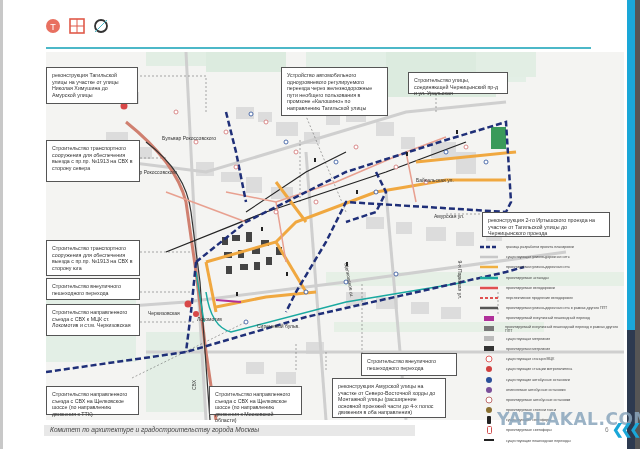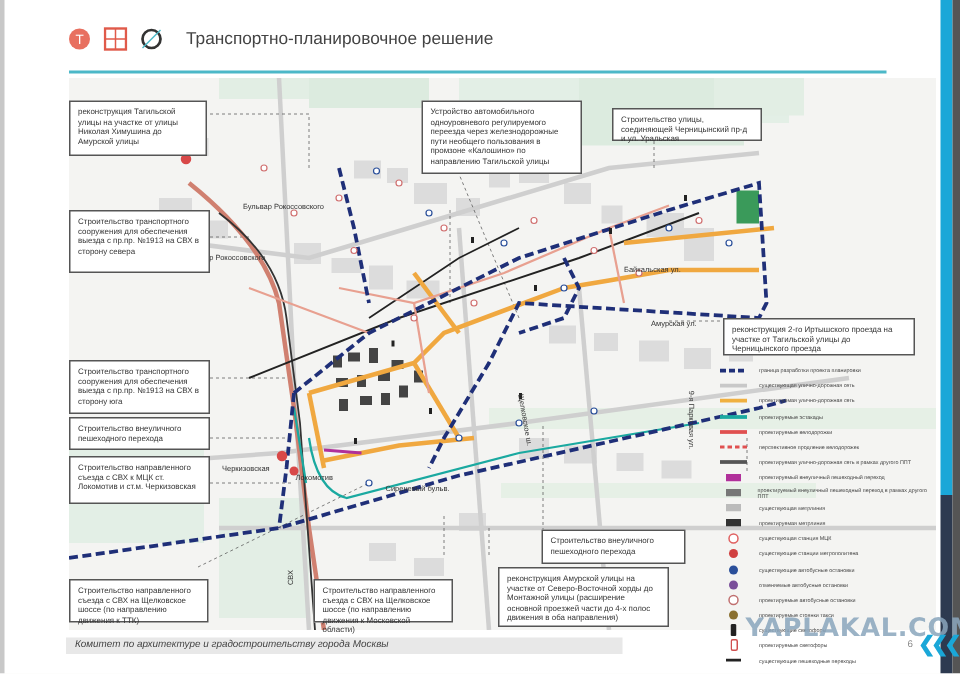--- a/index.html
+++ b/index.html
@@ -52,21 +52,20 @@
         <line x1="8" y1="1" x2="8" y2="15" stroke="#e05a4a"></line>
         <line x1="1" y1="8" x2="15" y2="8" stroke="#e05a4a"></line>
       </svg>
   </span>
   <span class="logo">
     <svg width="16" height="16" viewBox="0 0 16 16">
         <circle cx="8" cy="8" r="6" fill="none" stroke="#333" stroke-width="1.8"></circle>
         <line x1="2" y1="14" x2="14" y2="2" stroke="#4cb8c8" stroke-width="1"></line>
       </svg>
   </span>
-  <span class="title">Транспортно-планировочное решение</span>
 </div>
 <div class="title-rule"></div>
 
 <div class="map">
   <svg width="578" height="368" viewBox="0 0 578 368">
 
     <rect x="160" y="0" width="80" height="20" fill="#dcebdf"></rect>
     <rect x="100" y="0" width="60" height="14" fill="#e2eee4"></rect>
     <rect x="260" y="0" width="220" height="30" fill="#e3efe6"></rect>
     <rect x="340" y="0" width="110" height="45" fill="#dcebdf"></rect>

